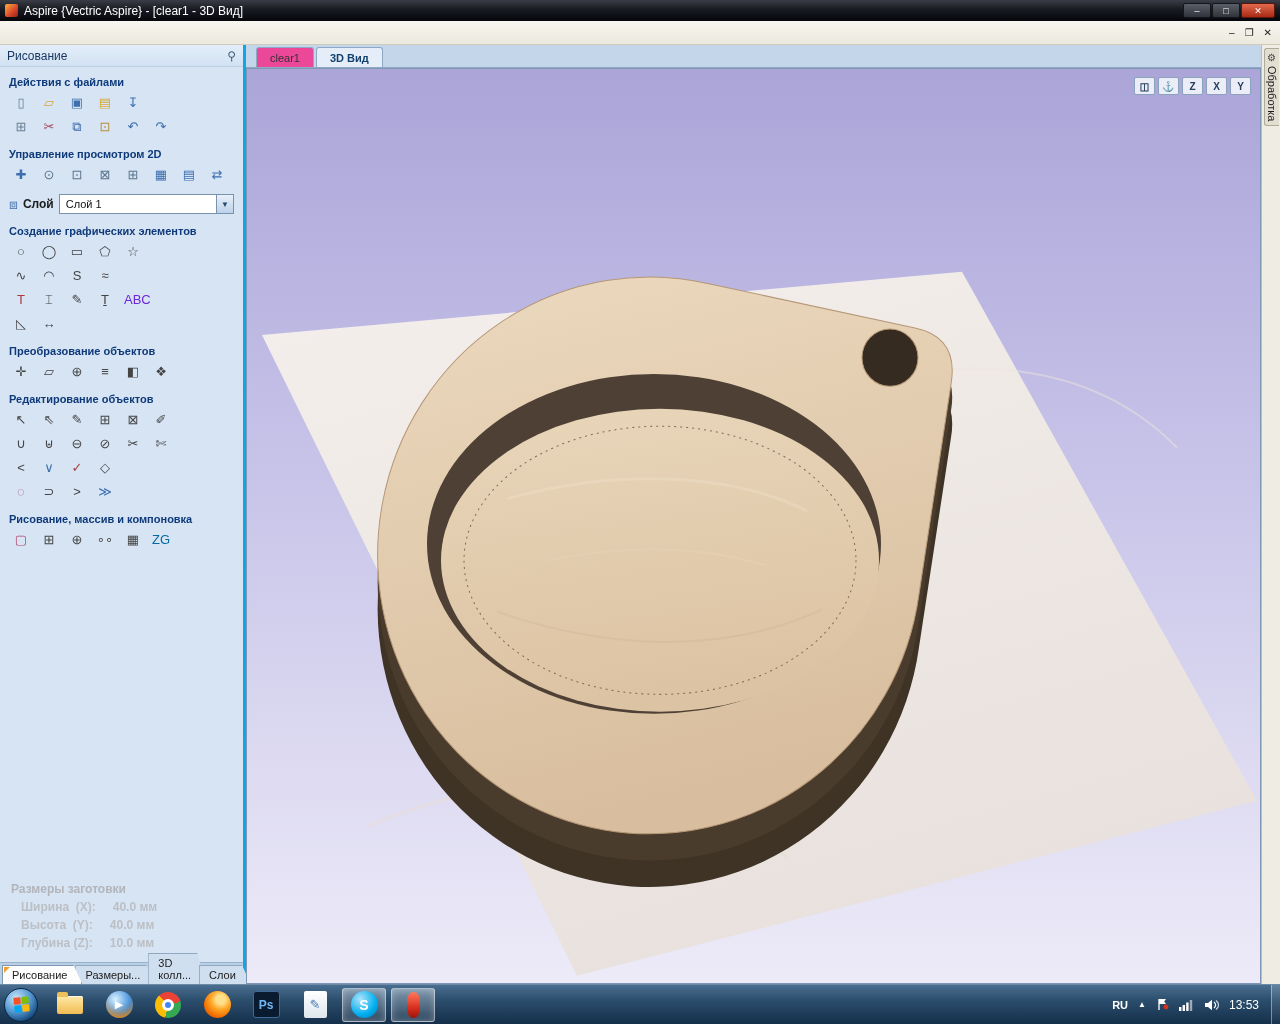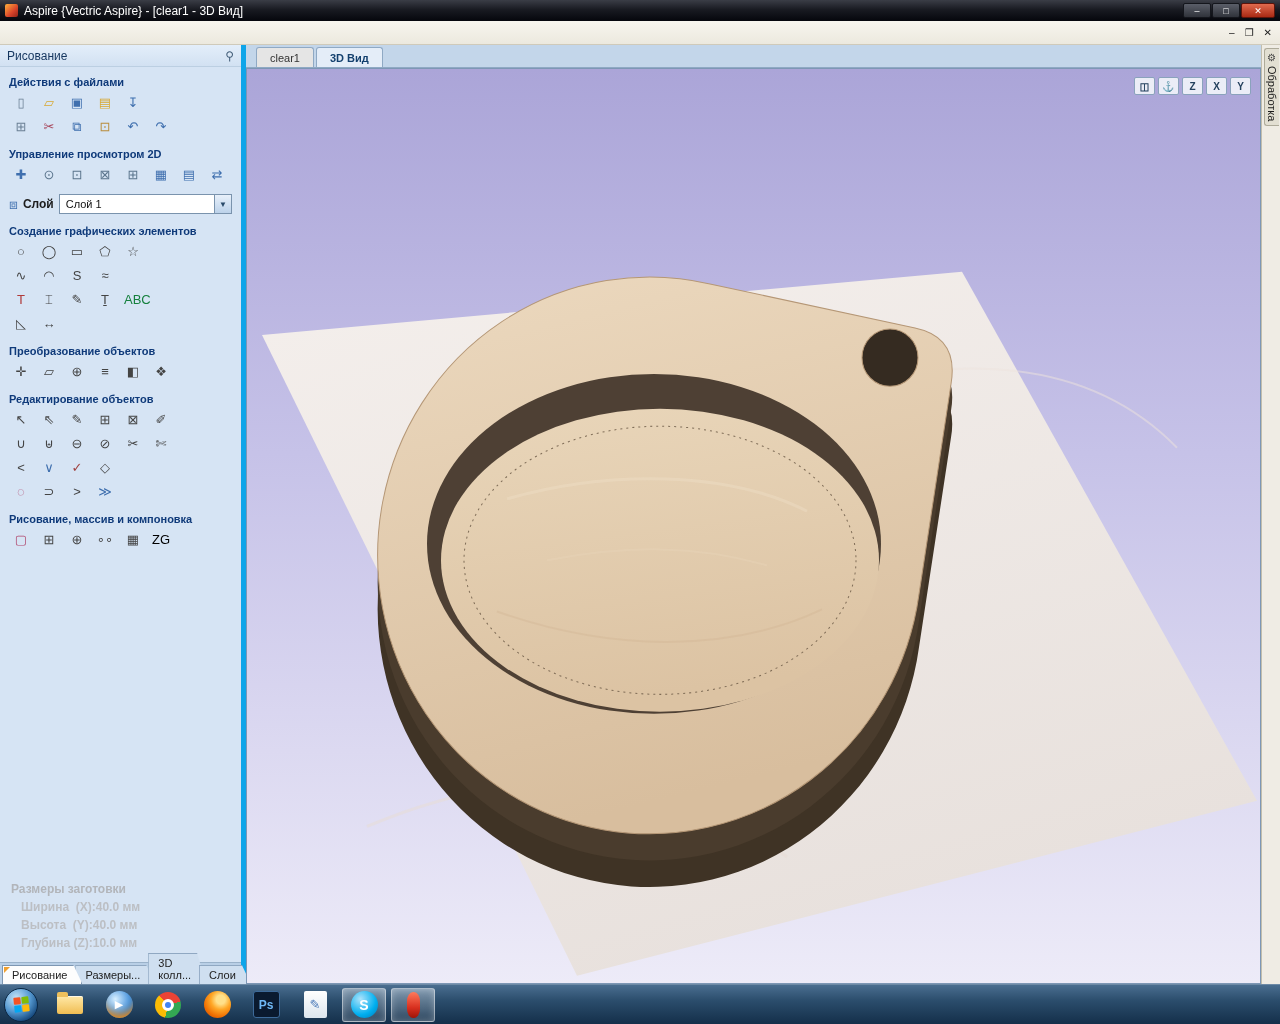--- a/index.html
+++ b/index.html
@@ -17,47 +17,47 @@
   .wbtn.close{width:34px;background:linear-gradient(#e06a4e,#a92a14);border-color:#5e140a}
 
   .menubar{height:24px;background:linear-gradient(#f7f5ee,#ece9de);border-bottom:1px solid #cfcaba;display:flex;align-items:center;padding:0 4px;font-size:12px;color:#1c1c1c}
   .menus{display:flex}
   .menu-item{padding:4px 9px;cursor:default}
   .mdi{margin-left:auto;display:flex;gap:10px;font-size:10px;color:#222;padding-right:4px}
 
   .body{flex:1;display:flex;min-height:0}
 
   
-  .panel{width:246px;background:#d6e4f4;border-right:5px solid #0ea5e9;display:flex;flex-direction:column}
+  .panel{width:246px;background:#d6e4f4;border-right:3px solid #0ea5e9;display:flex;flex-direction:column}
   .panel-header{height:22px;flex:0 0 auto;display:flex;align-items:center;padding:0 7px;font-size:12px;color:#15365f;border-bottom:1px solid #bccfe2;background:linear-gradient(#e3eefa,#d2e1f2)}
   .pin{margin-left:auto;color:#46617c;font-size:12px}
   .panel-body{flex:1;display:flex;flex-direction:column;padding:0 9px;overflow:hidden}
   .sec-title{font-weight:bold;font-size:11px;color:#0f3a7a;margin:9px 0 3px}
   .icon-row{display:flex;gap:4px;margin:2px 0}
   .tbtn{min-width:24px;height:22px;padding:0 2px;display:flex;align-items:center;justify-content:center;border:1px solid transparent;border-radius:2px;background:transparent}
   .tbtn .g{font-style:normal;font-size:13px;line-height:1;color:#3c5f8a}
   .layer-row{display:flex;align-items:center;gap:5px;margin:9px 0 2px}
   .layer-glyph{font-size:14px;color:#3f6fae}
   .layer-label{font-size:12px;font-weight:bold;color:#1c1c1c}
   .dropdown{flex:1;height:20px;background:#fff;border:1px solid #7a93ad;display:flex;align-items:center;font-size:11px;color:#111;padding-left:6px}
   .dd-btn{margin-left:auto;width:17px;height:100%;background:linear-gradient(#e8f0fa,#bcd2ea);border-left:1px solid #7a93ad;display:flex;align-items:center;justify-content:center;font-size:8px;color:#2a4a6a}
 
   .dims{margin-top:auto;padding:0 0 12px 2px;font-size:12px;font-weight:bold;color:#b2b5ba}
   .dims .line{white-space:pre;margin:4px 0 0 10px;color:#bcbfc4}
-  .dims .dv{margin-left:0}
+  .dims .dv{margin-left:17px}
 
   .panel-tabs{height:22px;flex:0 0 auto;display:flex;align-items:flex-end;background:#b9cfe6;border-top:1px solid #9ab2ca;padding:2px 0 0 2px}
   .ptab{position:relative;font-size:11px;color:#222;padding:3px 14px 3px 9px;background:#cfdff0;border:1px solid #90a8c2;border-bottom:none;margin-right:-7px;clip-path:polygon(0 0,calc(100% - 9px) 0,100% 100%,0 100%)}
   .ptab.active{background:#fdfdfd;z-index:2;border-color:#7e97b2}
   .ptab.active::after{content:"";position:absolute;left:1px;top:1px;border-left:6px solid #f0a030;border-bottom:6px solid transparent}
 
   
   .main{flex:1;display:flex;flex-direction:column;min-width:0}
   .doc-tabs{height:23px;flex:0 0 auto;background:#c3d6ea;display:flex;align-items:flex-end;padding-left:10px;border-bottom:1px solid #8fa9c4}
-  .doc-tab{font-size:11px;color:#333;padding:4px 13px 3px;background:#e5e5e5;border:1px solid #8fa9c4;border-bottom:none;border-radius:3px 3px 0 0;margin-right:2px}
+  .doc-tab{font-size:11px;color:#333;padding:4px 13px 3px;background:#ec4899;border:1px solid #8fa9c4;border-bottom:none;border-radius:3px 3px 0 0;margin-right:2px}
   .doc-tab.active{background:#e4edf8;font-weight:bold;color:#13406e}
 
   .viewport{flex:1;position:relative;border:1px solid #7d97b5;background:linear-gradient(180deg,#aba5d8 0%,#c6c2e8 42%,#edebf8 100%);min-height:0}
   .viewport svg.scene{position:absolute;inset:0;width:100%;height:100%}
   .view-buttons{position:absolute;top:8px;right:9px;display:flex;gap:3px;z-index:5}
   .vbtn{min-width:21px;height:18px;padding:0 3px;display:flex;align-items:center;justify-content:center;background:rgba(246,249,252,.85);border:1px solid #8aa2bc;border-radius:2px}
   .vbtn .g{font-style:normal;font-size:10px;color:#24415e;font-weight:bold}
 
   
   .right-strip{width:19px;background:#efece4;border-left:1px solid #c2bead;display:flex;flex-direction:column;align-items:center;padding-top:3px}
@@ -255,21 +255,21 @@
                 <span class="tbtn">
                   <i class="g" style="color: rgb(68, 68, 68);">⌶</i>
                 </span>
                 <span class="tbtn">
                   <i class="g" style="color: rgb(68, 68, 68);">✎</i>
                 </span>
                 <span class="tbtn">
                   <i class="g" style="color: rgb(68, 68, 68);">Ṯ</i>
                 </span>
                 <span class="tbtn">
-                  <i class="g" style="color: #15803d;">ABC</i>
+                  <i class="g" style="color: #6d28d9;">ABC</i>
                 </span>
               </div>
             <div class="icon-row">
                 <span class="tbtn">
                   <i class="g" style="color: rgb(68, 68, 68);">◺</i>
                 </span>
                 <span class="tbtn">
                   <i class="g" style="color: rgb(68, 68, 68);">↔</i>
                 </span>
               </div>
@@ -383,21 +383,21 @@
                 <span class="tbtn">
                   <i class="g" style="color: rgb(68, 68, 68);">⊕</i>
                 </span>
                 <span class="tbtn">
                   <i class="g" style="color: rgb(68, 68, 68);">∘∘</i>
                 </span>
                 <span class="tbtn">
                   <i class="g" style="color: rgb(68, 68, 68);">▦</i>
                 </span>
                 <span class="tbtn">
-                  <i class="g" style="color: #000000;">ZG</i>
+                  <i class="g" style="color: #0369a1;">ZG</i>
                 </span>
               </div>
           </div>
 
           <div class="dims">
             <div class="dims-title">Размеры заготовки</div>
             <div>
                 <div class="line"><span>Ширина  (X):</span><span class="dv">40.0 мм</span></div>
                 <div class="line"><span>Высота  (Y):</span><span class="dv">40.0 мм</span></div>
                 <div class="line"><span>Глубина (Z):</span><span class="dv">10.0 мм</span></div>
@@ -516,14 +516,36 @@
     <div class="ticon">
         <div class="i-note">✎</div>
       </div>
     <div class="ticon active">
         <div class="i-skype">S</div>
       </div>
     <div class="ticon active">
         <div class="i-red"></div>
       </div>
 
+    <div class="tray">
+      <span class="lang">RU</span>
+      <span class="expand">▲</span>
+      <svg width="13" height="13" viewBox="0 0 13 13">
+        <path d="M3 1v11" stroke="#fff" stroke-width="1.3"></path>
+        <path d="M3 1h7l-1.8 2.4L10 6H3z" fill="#fff"></path>
+        <circle cx="10" cy="9" r="2.4" fill="#d8301f"></circle>
+      </svg>
+      <svg width="15" height="12" viewBox="0 0 15 12">
+        <rect x="0" y="8" width="2.4" height="4" fill="#fff"></rect>
+        <rect x="3.6" y="6" width="2.4" height="6" fill="#fff"></rect>
+        <rect x="7.2" y="3.5" width="2.4" height="8.5" fill="#fff"></rect>
+        <rect x="10.8" y="1" width="2.4" height="11" fill="#fff" opacity="0.55"></rect>
+      </svg>
+      <svg width="15" height="12" viewBox="0 0 15 12">
+        <path d="M1 4h3l4-3.2v10.4L4 8H1z" fill="#fff"></path>
+        <path d="M10 3c2.2 1.8 2.2 4.2 0 6" stroke="#fff" stroke-width="1.2" fill="none"></path>
+        <path d="M12 1.5c3.4 2.8 3.4 6.2 0 9" stroke="#fff" stroke-width="1.2" fill="none" opacity="0.75"></path>
+      </svg>
+      <span class="clock">13:53</span>
+      <div class="peek"></div>
+    </div>
   </div>
 </div>
 
 </body></html>

